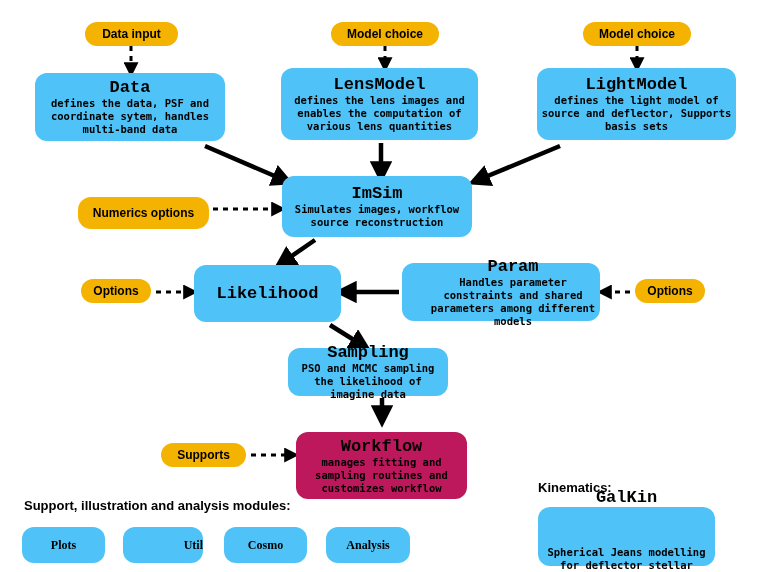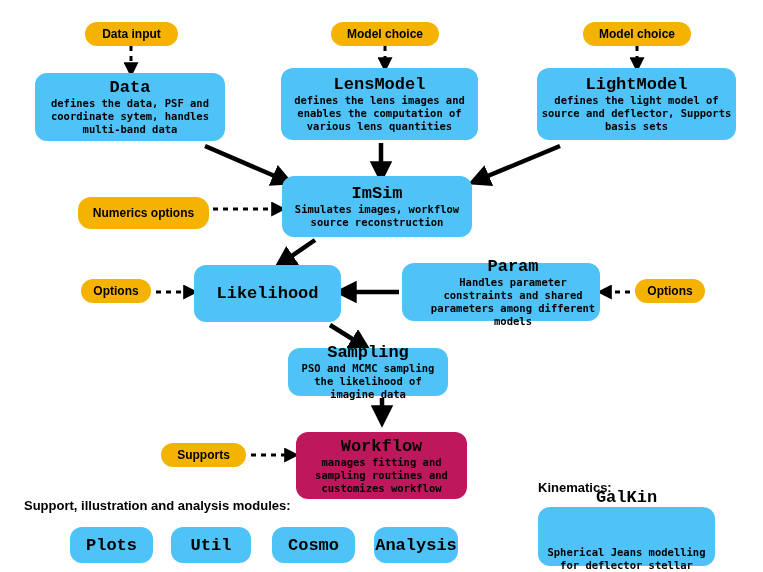--- a/index.html
+++ b/index.html
@@ -18,22 +18,22 @@
 
   .pill{position:absolute;box-sizing:border-box;background:#F5B301;border-radius:13px;
         display:flex;align-items:center;justify-content:center;color:#000;
         font-family:Liberation Sans, sans-serif;font-weight:bold;font-size:12px;}
 
   .section-label{position:absolute;font-family:"Liberation Sans",sans-serif;
                  font-weight:bold;font-size:13px;color:#000;white-space:nowrap;}
 
   .mod{position:absolute;box-sizing:border-box;background:#4FC3F7;border-radius:12px;
        display:flex;align-items:center;justify-content:center;
-       font-family:Liberation Mono, monospace;
-       font-weight:bold;font-size:17px;color:#000;margin-left:48px;}
+       font-family:Liberation Serif, serif;
+       font-weight:bold;font-size:12px;color:#000;}
 </style>
 </head>
 <body>
 
 <div id="stage">
 
   <svg class="arrows" viewBox="0 0 763 572" id="arrow-svg">
     <defs>
       <marker id="ah" markerWidth="5" markerHeight="5" refX="2.6" refY="2.5" orient="auto" markerUnits="strokeWidth">
         <path d="M0,0 L5,2.5 L0,5 z" fill="#000"></path>
@@ -118,21 +118,21 @@
       </div>
     </div>
   <div id="section-layer">
       <div class="section-label" style="left: 24px; top: 498px;">Support, illustration and analysis modules:</div>
       <div class="section-label" style="left: 538px; top: 480px;">Kinematics:</div>
     </div>
   <div id="module-layer">
       <div class="mod" style="left: 22px; top: 527px; width: 83px; height: 36px; background: rgb(79, 195, 247);">
         <span>Plots</span>
       </div>
-      <div class="mod" style="left: 123px; top: 527px; width: 80px; height: 36px; background: rgb(79, 195, 247);">
+      <div class="mod" style="left: 123px; top: 527px; width: 80px; height: 36px; background: rgb(79, 195, 247); justify-content: flex-end;">
         <span>Util</span>
       </div>
       <div class="mod" style="left: 224px; top: 527px; width: 83px; height: 36px; background: rgb(79, 195, 247);">
         <span>Cosmo</span>
       </div>
       <div class="mod" style="left: 326px; top: 527px; width: 84px; height: 36px; background: rgb(79, 195, 247);">
         <span>Analysis</span>
       </div>
     </div>
 

